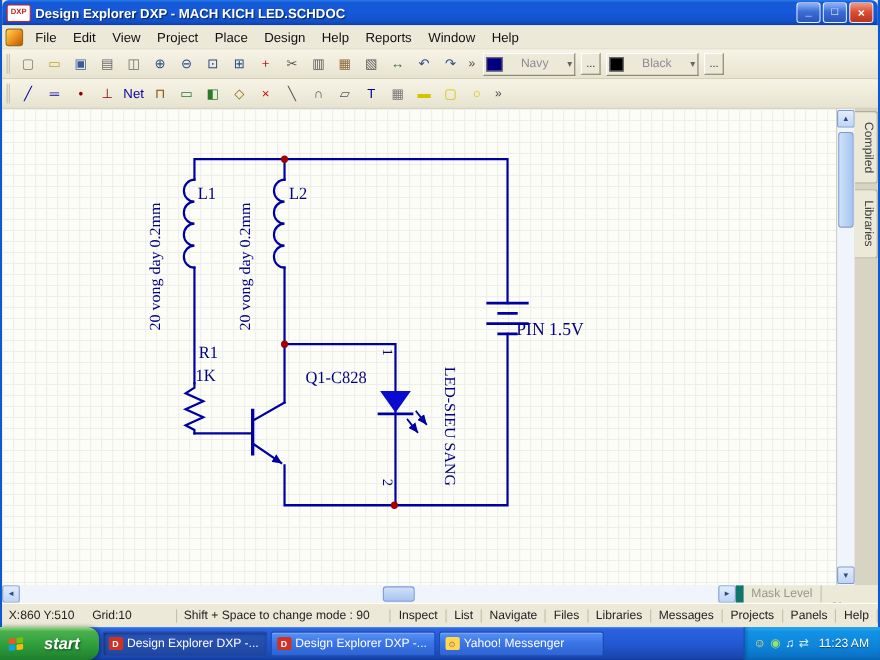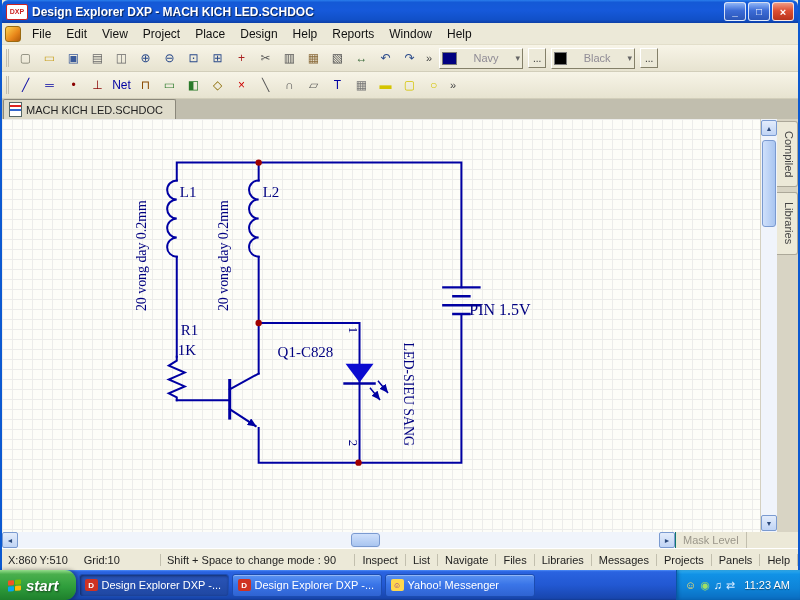--- a/index.html
+++ b/index.html
@@ -65,35 +65,35 @@
   .sidetabs{width:21px;background:#d8d4c4;display:flex;flex-direction:column;padding-top:2px;}
   .vlist{display:flex;flex-direction:column;}
   .sidetab{writing-mode:vertical-rl;background:#ece9d8;border:1px solid #aca899;border-left:none;
     border-radius:0 3px 3px 0;padding:9px 2px;font-size:11px;color:#444;margin-bottom:5px;}
   
   .hscrollrow{height:16px;display:flex;background:#ece9d8;}
   .hscroll{flex:1;display:flex;align-items:center;background:#f0f4fb;}
   .htrack{flex:1;position:relative;height:100%;}
   .hthumb{position:absolute;left:52%;top:1px;width:27px;height:12px;border:1px solid #7a9ad0;
     border-radius:3px;background:linear-gradient(180deg,#cfe0fb,#a9c5f0);}
-  .maskbar{width:122px;display:flex;align-items:center;font-size:11px;border-left:1px solid #0f766e;}
+  .maskbar{width:122px;display:flex;align-items:center;font-size:11px;border-left:7px solid #0f766e;}
   .mask-label{color:#9a968a;padding:0 7px;border-right:1px solid #c2bfae;height:100%;display:flex;align-items:center;}
   .clear-btn{color:#444;padding:0 8px;margin-top:24px;}
   
   .statusbar{height:21px;display:flex;align-items:center;background:#ece9d8;border-top:1px solid #fff;
     font-size:11px;color:#222;}
   .scell{display:flex;align-items:center;padding:0 6px;border-right:1px solid #c2bfae;white-space:nowrap;}
   .coords{width:146px;}
   .gridtxt{margin-left:16px;}
   .hint{flex:1;overflow:hidden;}
   .sbtn{display:flex;align-items:center;padding:0 7px;border-right:1px solid #c2bfae;white-space:nowrap;}
   
   .taskbar{height:30px;display:flex;align-items:stretch;
     background:linear-gradient(180deg,#4f8df8 0%,#2a63e0 6%,#2258d2 50%,#1846ae 94%,#123a92 100%);}
-  .startbtn{display:flex;align-items:center;gap:5px;padding:0 17px 0 8px;
+  .startbtn{display:flex;align-items:center;gap:19px;padding:0 17px 0 8px;
     background:linear-gradient(180deg,#95dd8b 0%,#4aaf4d 14%,#2f9e3c 55%,#1e7f2c 100%);
     border-radius:0 11px 11px 0;color:#fff;font-weight:bold;font-style:italic;font-size:15px;
     box-shadow:2px 0 4px #00000066;text-shadow:1px 1px 2px #0008;}
   .winflag{display:grid;grid-template-columns:6px 6px;grid-template-rows:5px 5px;gap:1px;transform:skewY(-6deg);}
   .winflag i{border-radius:1px;display:block;}
   .f1{background:#f35325}.f2{background:#81bc06}.f3{background:#05a6f0}.f4{background:#ffba08}
   .tasks{display:flex;gap:3px;align-items:center;flex:1;padding:0 3px;}
   .task{display:flex;align-items:center;gap:4px;width:150px;height:23px;padding:0 5px;box-sizing:border-box;
     background:linear-gradient(180deg,#5b93f2,#3a75e8 45%,#2f63d2);border:1px solid #1c4cb0;border-radius:3px;
     color:#fff;font-size:11px;white-space:nowrap;overflow:hidden;box-shadow:inset 0 1px 0 #ffffff55;}
@@ -195,26 +195,20 @@
         <span class="tool" style="color: rgb(85, 85, 85);">▱</span>
         <span class="tool" style="color: rgb(0, 0, 162);">T</span>
         <span class="tool" style="color: rgb(119, 119, 119);">▦</span>
         <span class="tool" style="color: rgb(212, 196, 0);">▬</span>
         <span class="tool" style="color: rgb(212, 196, 0);">▢</span>
         <span class="tool" style="color: rgb(212, 196, 0);">○</span>
       </div>
     <span class="overflow">»</span>
   </div>
 
-  <div class="tabstrip">
-    <div class="doctab">
-      <span class="tab-ico"></span>
-      <span class="tab-label">MACH KICH LED.SCHDOC</span>
-    </div>
-  </div>
 
   <div class="main">
     <div class="canvas">
       <svg viewBox="0 0 759 417" preserveAspectRatio="none">
         <defs>
           <marker id="arw" markerUnits="userSpaceOnUse" markerWidth="10" markerHeight="8" refX="8" refY="4" orient="auto">
             <path d="M0 0 L9 4 L0 8 Z" fill="#0000a2"></path>
           </marker>
         </defs>
         <g stroke="#0000a2" stroke-width="2" fill="none" stroke-linecap="square">

